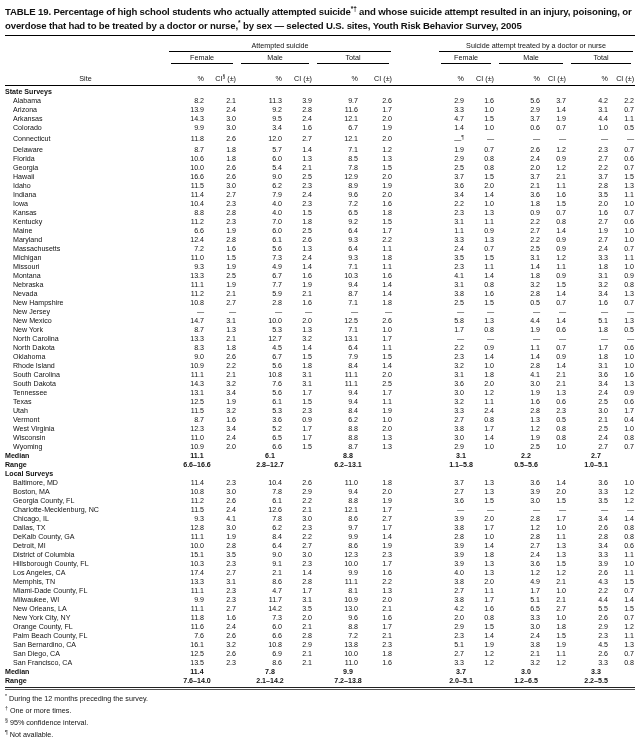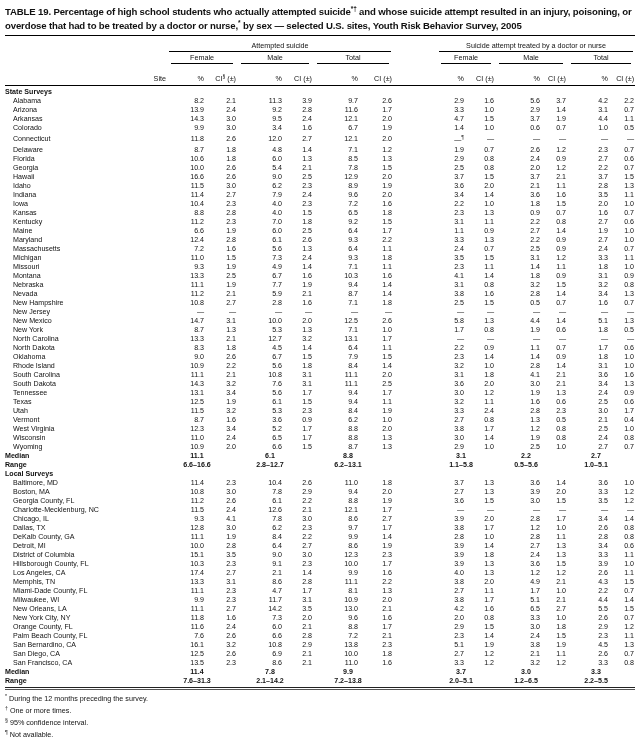--- a/index.html
+++ b/index.html
@@ -38,21 +38,21 @@
     text-align: center; white-space: nowrap;
   }
   .sub {
     border-bottom: 1px solid #000;
     margin: 1px 4px 8px 4px; padding-bottom: 1px;
     text-align: center;
   }
   tr.colhead th { border-bottom: 1.6px solid #000; padding: 1px 1px 2px 0; }
   tr.colhead th.num { text-align: right; white-space: nowrap; }
   tr.colhead th sup { font-size: 5px; }
-  th.site-head { text-align: right; }
+  th.site-head { text-align: center; }
   tbody td {
     font-size: 7.1px; line-height: 9px; height: 9px;
     padding: 0; white-space: nowrap; overflow: hidden;
   }
   tbody tr:first-child td { padding-top: 2px; }
   td.site { text-align: left; }
   td.site.indent { padding-left: 8px; }
   td.site.section, td.bold { font-weight: bold; }
   td.num { text-align: right; padding-right: 1px; }
   td.num sup { font-size: 5px; }
@@ -220,21 +220,21 @@
         <td class="num">—</td>
         <td class="num">—</td>
         <td class="num">—</td>
         <td class="num">—</td>
         <td class="num">—</td>
       </tr>
       <tr>
         <td class="site indent">Delaware</td>
         <td class="num">8.7</td>
         <td class="num">1.8</td>
-        <td class="num">4.8</td>
+        <td class="num">5.7</td>
         <td class="num">1.4</td>
         <td class="num">7.1</td>
         <td class="num">1.2</td>
         <td class="spacer"></td>
         <td class="num">1.9</td>
         <td class="num">0.7</td>
         <td class="num">2.6</td>
         <td class="num">1.2</td>
         <td class="num">2.3</td>
         <td class="num">0.7</td>
@@ -1131,21 +1131,21 @@
         <td class="num center bold" colspan="2">11.4</td>
         <td class="num center bold" colspan="2">7.8</td>
         <td class="num center bold" colspan="2">9.9</td>
         <td class="spacer"></td>
         <td class="num center bold" colspan="2">3.7</td>
         <td class="num center bold" colspan="2">3.0</td>
         <td class="num center bold" colspan="2">3.3</td>
       </tr>
       <tr>
         <td class="site bold">Range</td>
-        <td class="num center bold" colspan="2">7.6–31.3</td>
+        <td class="num center bold" colspan="2">7.6–14.0</td>
         <td class="num center bold" colspan="2">2.1–14.2</td>
         <td class="num center bold" colspan="2">7.2–13.8</td>
         <td class="spacer"></td>
         <td class="num center bold" colspan="2">2.0–5.1</td>
         <td class="num center bold" colspan="2">1.2–6.5</td>
         <td class="num center bold" colspan="2">2.2–5.5</td>
       </tr>
     </tbody>
 </table>
 

